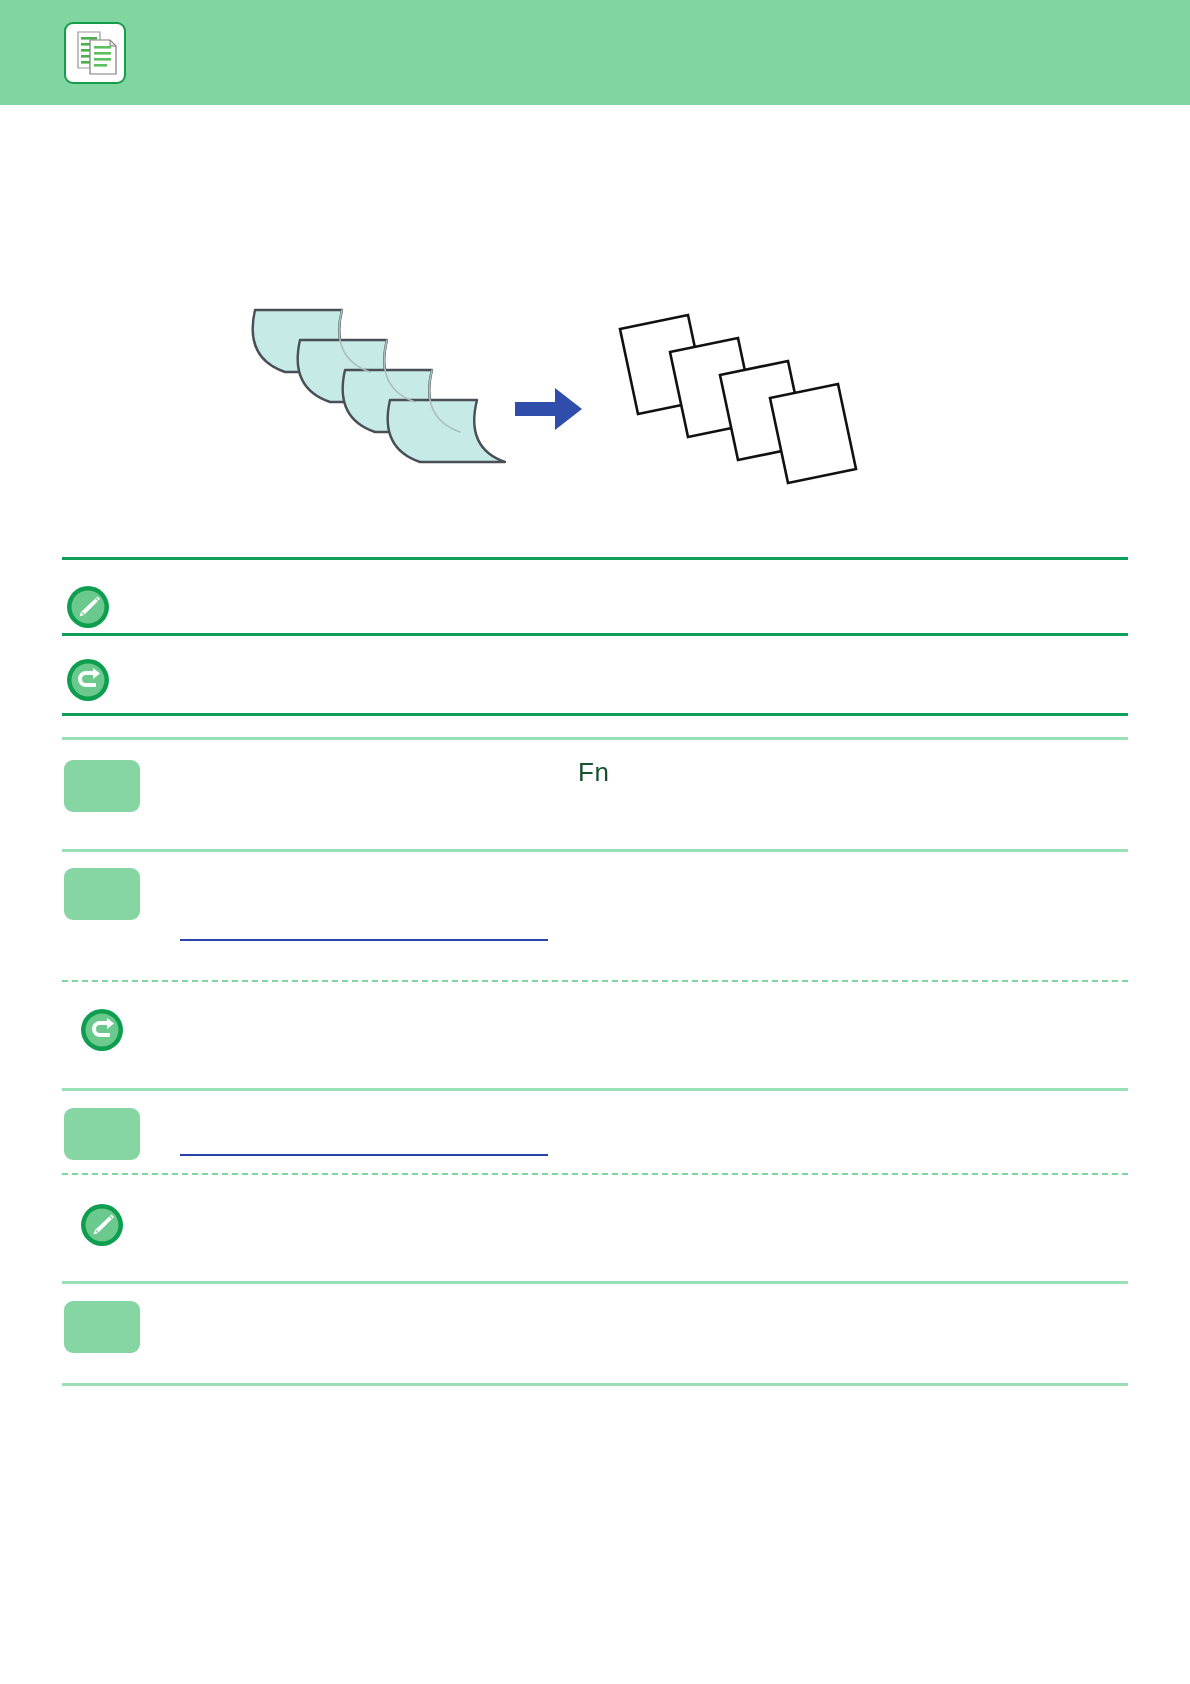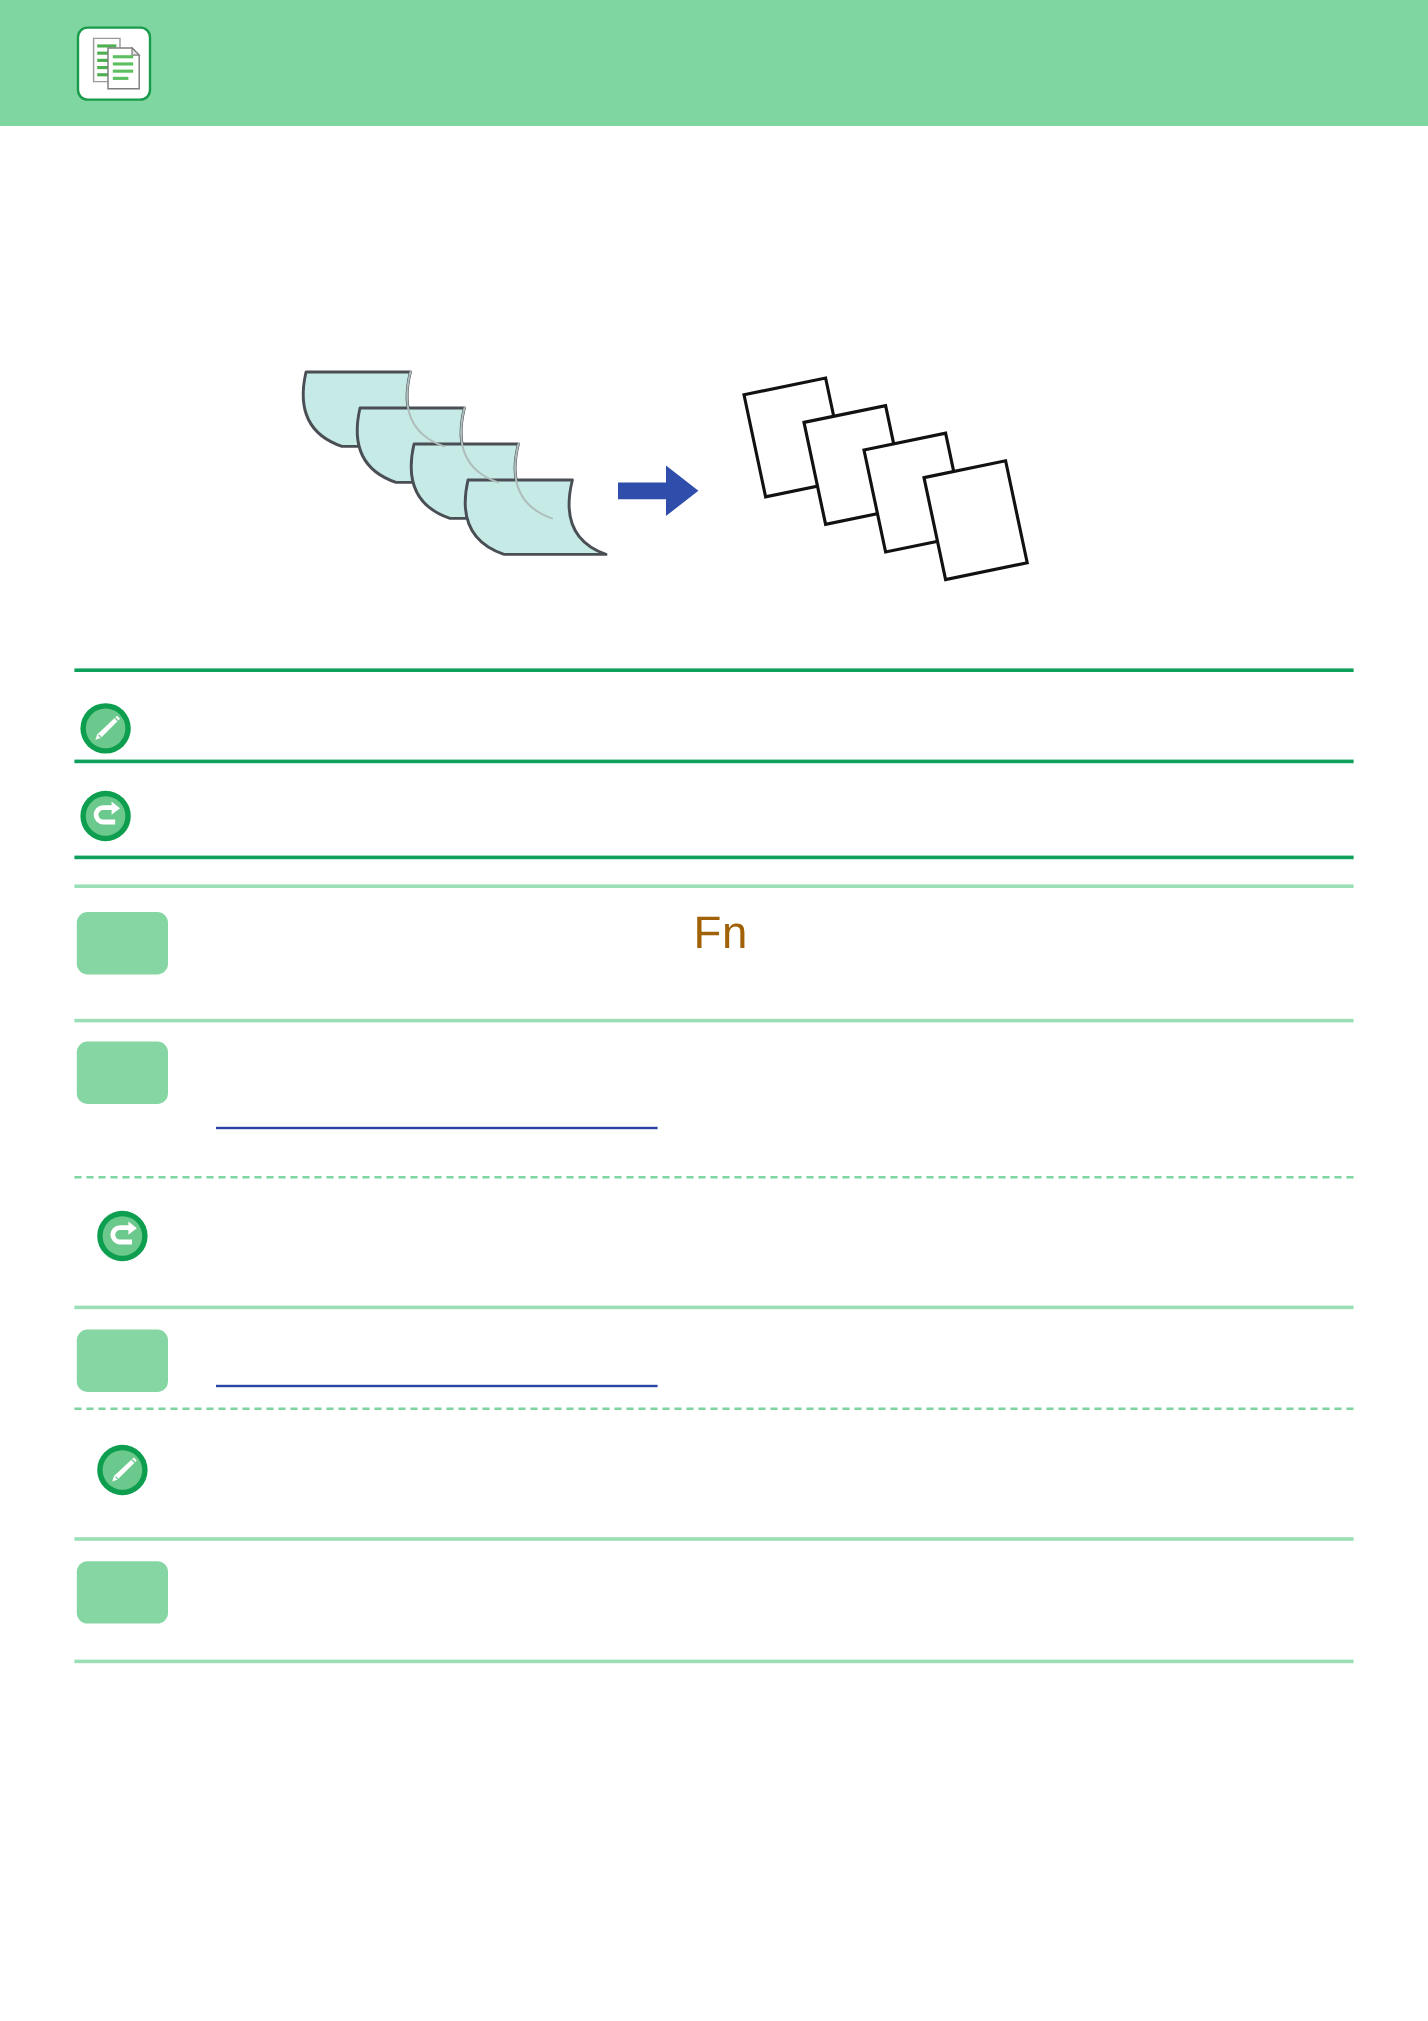--- a/index.html
+++ b/index.html
@@ -119,22 +119,22 @@
     position: absolute;
     font-size: 13px;
     color: #1a1a1a;
     line-height: 1.5;
     min-height: 1px;
   }
 
   
   .fn-key {
     position: absolute;
-    font-size: 38px;
-    color: #a16207;
+    font-size: 26px;
+    color: #14532d;
     font-family: "Liberation Sans", sans-serif;
     letter-spacing: 0.5px;
   }
 
   
   .xref-link {
     position: absolute;
     height: 18px;
     border-bottom: 2px solid #2b44a8;
     color: #2b44a8;

